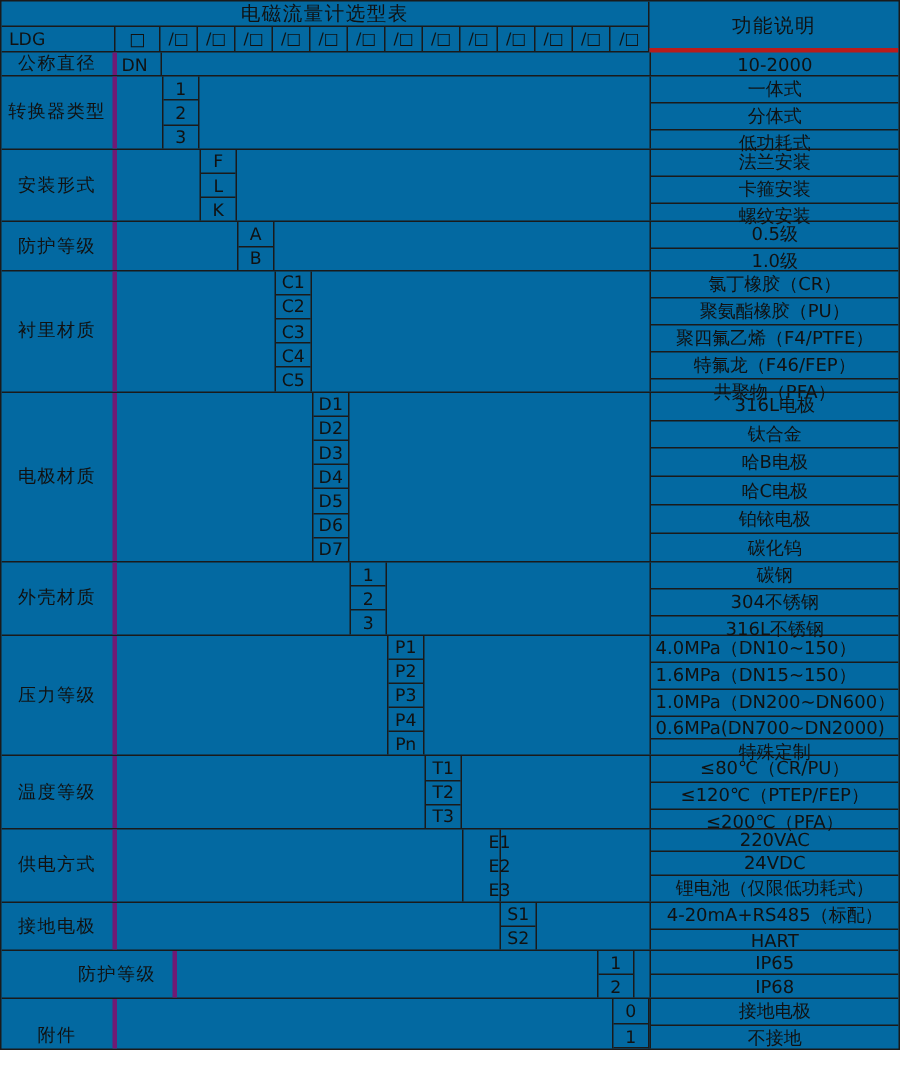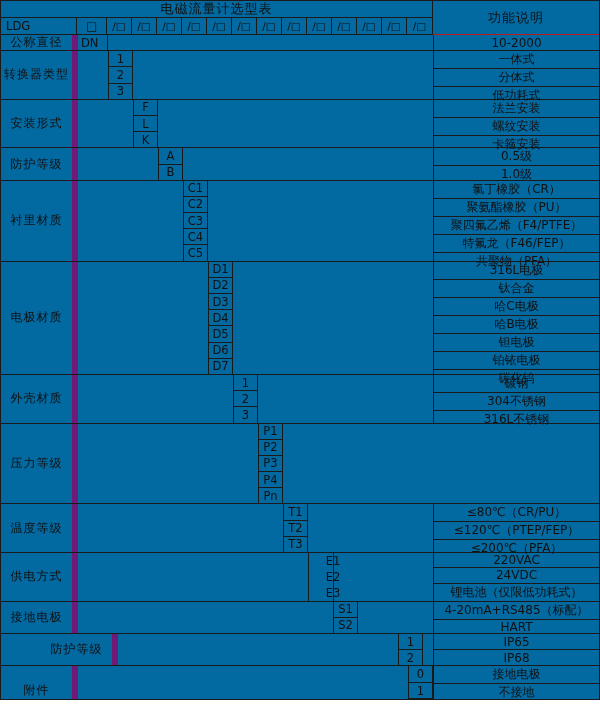--- a/index.html
+++ b/index.html
@@ -19,26 +19,26 @@
   .title-row {
     height: 17px; border-bottom: 1px solid #1a1a1a;
     display: flex; align-items: center; justify-content: center;
     font-size: 13px; letter-spacing: 1px;
   }
   .ldg-row { height: 17px; border-bottom: 1px solid #1a1a1a; display: flex; font-size: 11.5px; }
   .ldg-prefix { width: 77px; border-right: 1px solid #1a1a1a; display: flex; align-items: center; padding-left: 5px; }
   .ldg-box { width: 30px; border-right: 1px solid #1a1a1a; display: flex; align-items: center; justify-content: center; }
   .slot-cell { width: 25px; border-right: 1px solid #1a1a1a; display: flex; align-items: center; justify-content: center; font-size: 10.5px; }
   .slot-cell:last-child { border-right: none; }
-  .func-cell { flex: 1; display: flex; align-items: center; justify-content: center; font-size: 13px; border-bottom: 1px solid #b91c1c; letter-spacing: 1px; }
+  .func-cell { flex: 1; display: flex; align-items: center; justify-content: center; font-size: 13px; border-bottom: 3px solid #b91c1c; letter-spacing: 1px; }
   
   .bands { flex: 1; display: flex; flex-direction: column; }
   .band { display: flex; border-bottom: 1px solid #1a1a1a; font-size: 12px; }
   .band:last-child { border-bottom: none; }
-  .b-label { width: 77px; border-right: 6px solid #701a75; display: flex; align-items: center; justify-content: center; letter-spacing: 1px; }
+  .b-label { width: 77px; border-right: 3px solid #701a75; display: flex; align-items: center; justify-content: center; letter-spacing: 1px; }
   .b-gap { height: 100%; }
   .b-codes { display: flex; flex-direction: column; border-left: 1px solid #1a1a1a; border-right: 1px solid #1a1a1a; }
   .b-codes.no-left { border-left: none; text-align: right; }
   .b-code { flex: 1; display: flex; align-items: center; justify-content: center; border-bottom: 1px solid #1a1a1a; font-size: 11.5px; }
   .b-code:last-child { border-bottom: none; }
   .b-code.left { justify-content: flex-start; padding-left: 3px; }
   .b-fill { flex: 1; }
   .b-desc { width: 166px; border-left: 1px solid #1a1a1a; display: flex; flex-direction: column; }
   .b-desc-row { flex: 1; display: flex; align-items: center; justify-content: center; border-bottom: 1px solid #1a1a1a; white-space: nowrap; }
   .b-desc-row:last-child { border-bottom: none; }
@@ -104,22 +104,22 @@
         <div class="b-label">安装形式</div>
         <div class="b-gap" style="width: 55px;"></div>
         <div class="b-codes" style="width: 25px;">
           <div class="b-code">F</div>
           <div class="b-code">L</div>
           <div class="b-code">K</div>
         </div>
         <div class="b-fill"></div>
         <div class="b-desc">
           <div class="b-desc-row">法兰安装</div>
+          <div class="b-desc-row">卡箍安装</div>
           <div class="b-desc-row">螺纹安装</div>
-          <div class="b-desc-row">卡箍安装</div>
         </div>
       </div>
       <div class="band" style="height: 32.381px;">
         <div class="b-label">防护等级</div>
         <div class="b-gap" style="width: 80px;"></div>
         <div class="b-codes" style="width: 25px;">
           <div class="b-code">A</div>
           <div class="b-code">B</div>
         </div>
         <div class="b-fill"></div>
@@ -156,23 +156,22 @@
           <div class="b-code">D3</div>
           <div class="b-code">D4</div>
           <div class="b-code">D5</div>
           <div class="b-code">D6</div>
           <div class="b-code">D7</div>
         </div>
         <div class="b-fill"></div>
         <div class="b-desc">
           <div class="b-desc-row">316L电极</div>
           <div class="b-desc-row">钛合金</div>
+          <div class="b-desc-row">哈B电极</div>
           <div class="b-desc-row">哈C电极</div>
-          <div class="b-desc-row">哈B电极</div>
-          <div class="b-desc-row">钽电极</div>
           <div class="b-desc-row">铂铱电极</div>
           <div class="b-desc-row">碳化钨</div>
         </div>
       </div>
       <div class="band" style="height: 48.5714px;">
         <div class="b-label">外壳材质</div>
         <div class="b-gap" style="width: 155px;"></div>
         <div class="b-codes" style="width: 25px;">
           <div class="b-code">1</div>
           <div class="b-code">2</div>
@@ -189,20 +188,27 @@
         <div class="b-label">压力等级</div>
         <div class="b-gap" style="width: 180px;"></div>
         <div class="b-codes" style="width: 25px;">
           <div class="b-code">P1</div>
           <div class="b-code">P2</div>
           <div class="b-code">P3</div>
           <div class="b-code">P4</div>
           <div class="b-code">Pn</div>
         </div>
         <div class="b-fill"></div>
+        <div class="b-desc">
+          <div class="b-desc-row left">4.0MPa（DN10~150）</div>
+          <div class="b-desc-row left">1.6MPa（DN15~150）</div>
+          <div class="b-desc-row left">1.0MPa（DN200~DN600）</div>
+          <div class="b-desc-row left">0.6MPa(DN700~DN2000)</div>
+          <div class="b-desc-row">特殊定制</div>
+        </div>
       </div>
       <div class="band" style="height: 48.5714px;">
         <div class="b-label">温度等级</div>
         <div class="b-gap" style="width: 205px;"></div>
         <div class="b-codes" style="width: 25px;">
           <div class="b-code">T1</div>
           <div class="b-code">T2</div>
           <div class="b-code">T3</div>
         </div>
         <div class="b-fill"></div>

